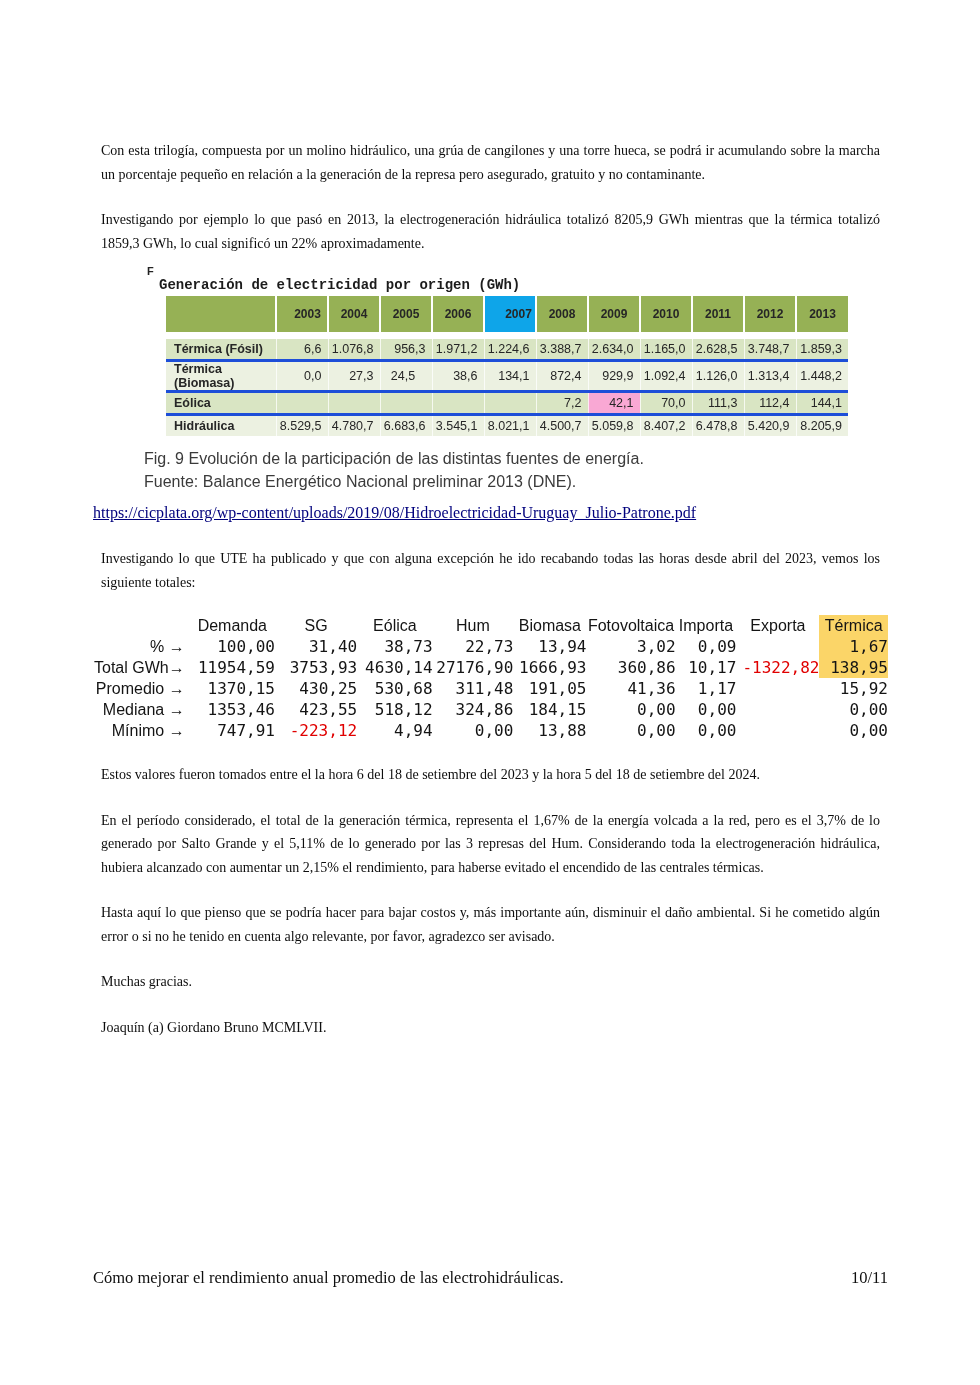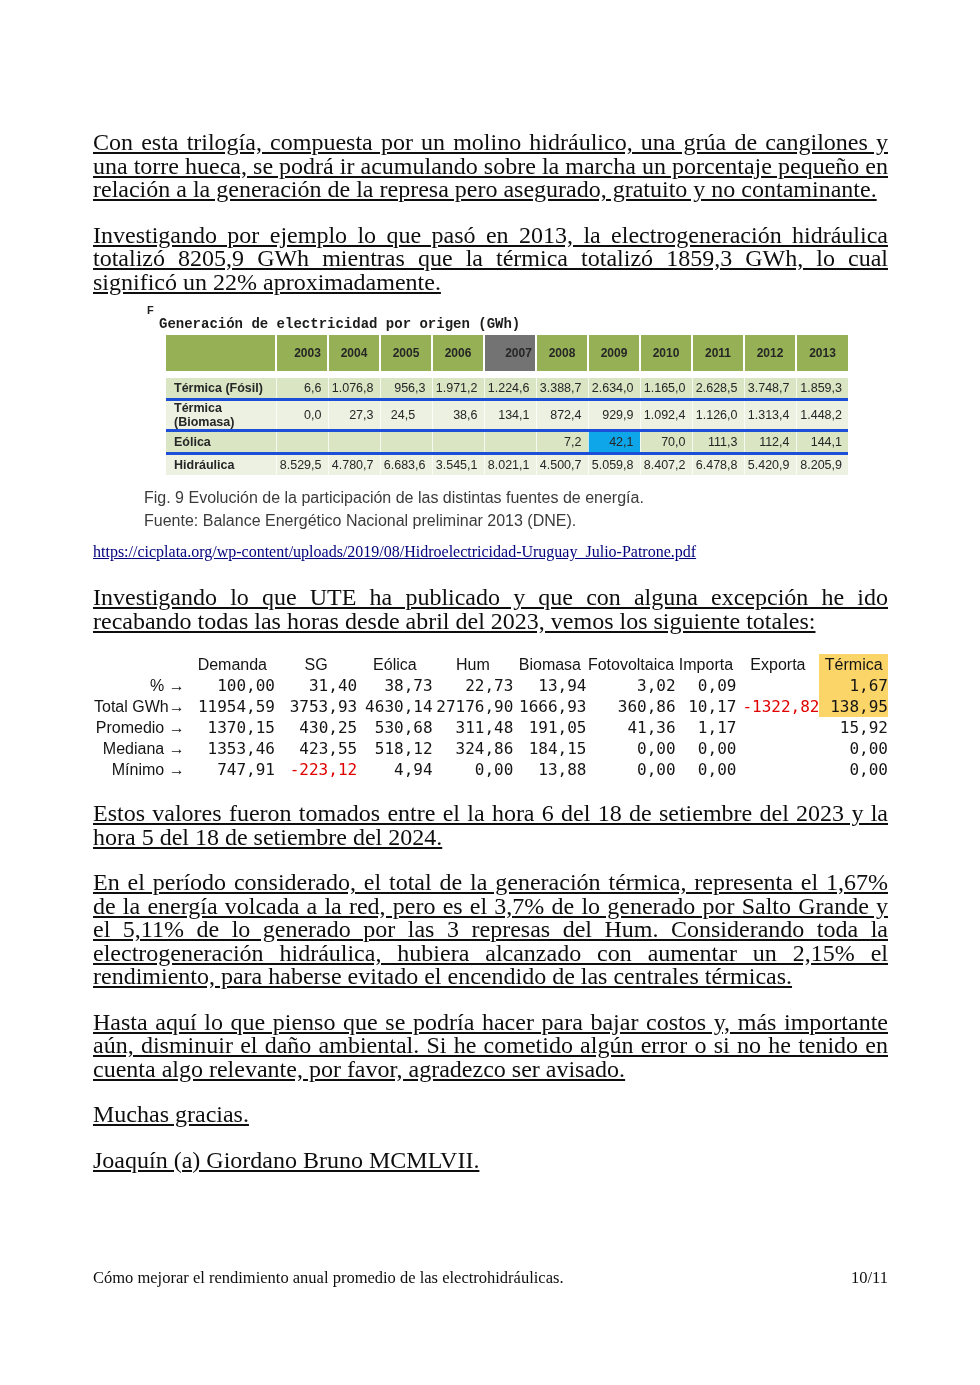--- a/index.html
+++ b/index.html
@@ -1,21 +1,21 @@
 <!DOCTYPE html>
 <html><head>
 <meta charset="utf-8">
 <style>
   html,body{margin:0;padding:0;}
   body{
     width:980px;height:1385px;background:#ffffff;position:relative;
     font-family:"Liberation Serif",serif;color:#0e0e0e;overflow:hidden;
   }
   .content{padding:131px 92px 0 93px;}
-  .para{font-size:24px;line-height:23.5px;text-align:justify;margin:0;text-decoration:underline;}
+  .para{font-size:14px;line-height:23.5px;text-align:justify;margin:8px;}
   .para + .para{margin-top:22px;}
   .p2{margin-top:22px;}
   
   .figure{margin:11px 0 0 51px;filter:blur(0.3px);}
   .frag{font-family:"Liberation Sans",sans-serif;font-weight:bold;font-size:11px;line-height:10px;margin-left:3px;color:#222;}
   .fig-title{font-family:Liberation Mono, monospace;font-weight:bold;font-size:14px;line-height:18px;color:#1c1c1c;margin-left:15px;}
   table.fig-table{border-collapse:collapse;table-layout:fixed;margin-left:22px;margin-top:2px;
     font-family:"Liberation Sans",sans-serif;font-size:12.5px;color:#262626;}
   table.fig-table th{font-weight:bold;height:34px;text-align:center;border-left:2px solid #fff;font-size:12px;}
   table.fig-table th:first-child{border-left:none;}
@@ -66,21 +66,21 @@
           <col style="width:52px">
           <col style="width:52px">
       </colgroup>
       <thead>
           <tr>
             <th style="background: rgb(150, 177, 85);"></th>
             <th style="background: rgb(150, 177, 85); padding-left: 12px;">2003</th>
             <th style="background: rgb(150, 177, 85);">2004</th>
             <th style="background: rgb(150, 177, 85);">2005</th>
             <th style="background: rgb(150, 177, 85);">2006</th>
-            <th style="background: #737373; padding-left: 18px;">2007</th>
+            <th style="background: #0ea5e9; padding-left: 18px;">2007</th>
             <th style="background: rgb(150, 177, 85);">2008</th>
             <th style="background: rgb(150, 177, 85);">2009</th>
             <th style="background: rgb(150, 177, 85);">2010</th>
             <th style="background: rgb(150, 177, 85);">2011</th>
             <th style="background: rgb(150, 177, 85);">2012</th>
             <th style="background: rgb(150, 177, 85);">2013</th>
           </tr>
         </thead>
       <tbody>
           <tr>
@@ -112,21 +112,21 @@
             <td style="background: rgb(236, 241, 225);">1.448,2</td>
           </tr>
           <tr>
             <td class="lab" style="background: rgb(217, 229, 195);">Eólica</td>
             <td style="background: rgb(217, 229, 195);"></td>
             <td style="background: rgb(217, 229, 195);"></td>
             <td style="background: rgb(217, 229, 195);"></td>
             <td style="background: rgb(217, 229, 195);"></td>
             <td style="background: rgb(217, 229, 195);"></td>
             <td style="background: rgb(217, 229, 195);">7,2</td>
-            <td style="background: #0ea5e9;">42,1</td>
+            <td style="background: #f9a8d4;">42,1</td>
             <td style="background: rgb(217, 229, 195);">70,0</td>
             <td style="background: rgb(217, 229, 195);">111,3</td>
             <td style="background: rgb(217, 229, 195);">112,4</td>
             <td style="background: rgb(217, 229, 195);">144,1</td>
           </tr>
           <tr>
             <td class="lab" style="background: rgb(236, 241, 225);">Hidráulica</td>
             <td style="background: rgb(236, 241, 225);">8.529,5</td>
             <td style="background: rgb(236, 241, 225);">4.780,7</td>
             <td style="background: rgb(236, 241, 225);">6.683,6</td>

